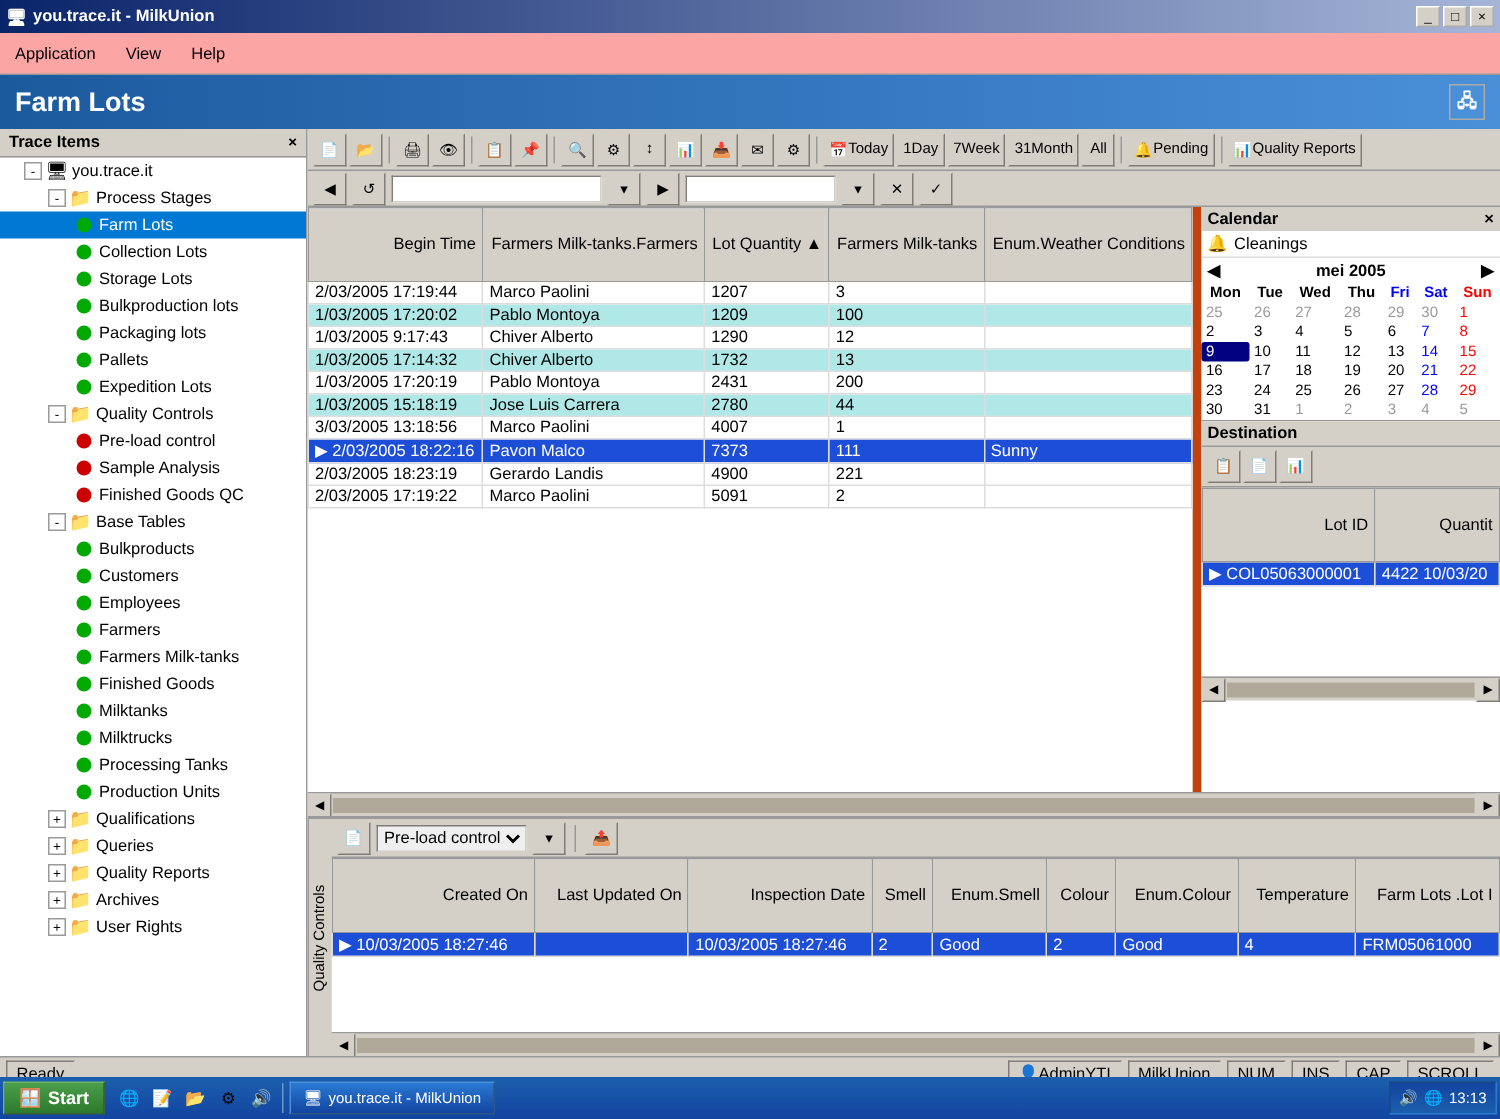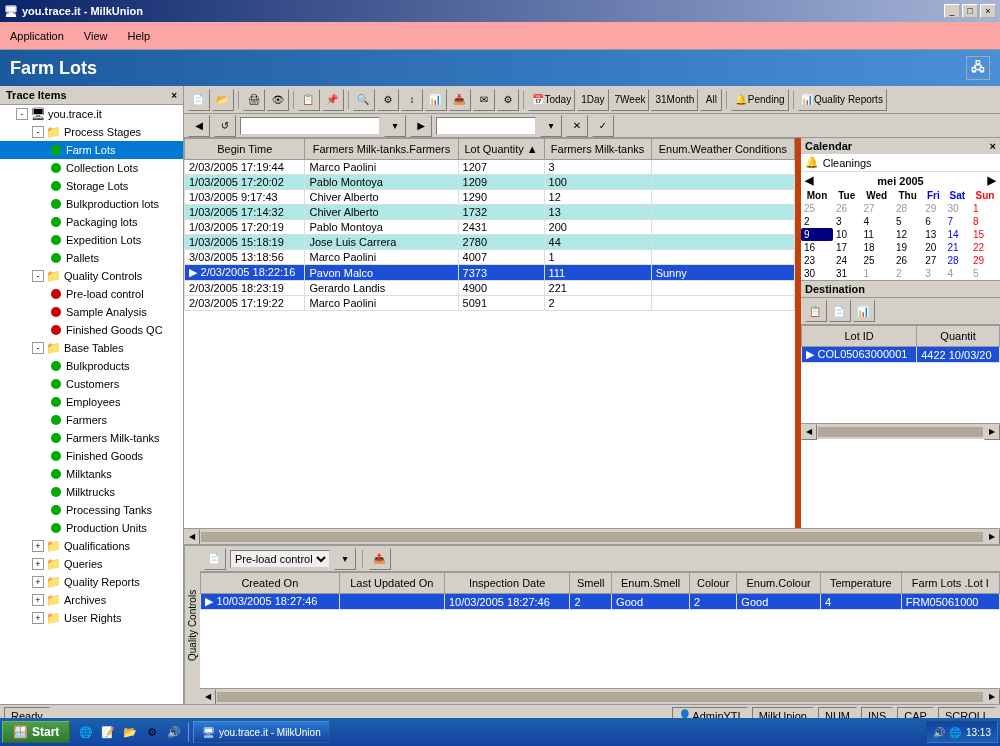--- a/index.html
+++ b/index.html
@@ -62,21 +62,21 @@
 
     
     .main-container {
       display: flex;
       height: calc(746px - 22px - 20px - 36px - 22px - 28px);
       background: #d4d0c8;
     }
 
     
     .sidebar {
-      width: 184px;
+      width: 205px;
       background: white;
       border-right: 1px solid #999;
       overflow-y: auto;
       position: relative;
     }
     .sidebar-header {
       background: #d4d0c8;
       padding: 3px 6px;
       font-weight: bold;
       font-size: 11px;
@@ -171,22 +171,22 @@
       position: relative;
     }
     table.data-table {
       border-collapse: collapse;
       width: 100%;
       font-size: 11px;
     }
     table.data-table th {
       background: #d4d0c8;
       border: 1px solid #999;
-      padding: 4px 4px;
-      text-align: center;
+      padding: 18px 4px;
+      text-align: right;
       font-weight: normal;
       white-space: nowrap;
       position: sticky;
       top: 0;
     }
     table.data-table td {
       border: 1px solid #ddd;
       padding: 1px 4px;
       white-space: nowrap;
     }
@@ -468,27 +468,27 @@
     <div class="tree-item indent-3">
       <span class="tree-icon">
           <div class="dot-green"></div>
         </span>
       <span>Packaging lots</span>
     </div>
     <div class="tree-item indent-3">
       <span class="tree-icon">
           <div class="dot-green"></div>
         </span>
+      <span>Pallets</span>
+    </div>
+    <div class="tree-item indent-3">
+      <span class="tree-icon">
+          <div class="dot-green"></div>
+        </span>
       <span>Expedition Lots</span>
-    </div>
-    <div class="tree-item indent-3">
-      <span class="tree-icon">
-          <div class="dot-green"></div>
-        </span>
-      <span>Pallets</span>
     </div>
 
     <div class="tree-item indent-2">
       <span class="tree-expand">-</span>
       <span class="tree-icon folder-icon">📁</span>
       <span>Quality Controls</span>
     </div>
     <div class="tree-item indent-3">
       <span class="tree-icon">
           <div class="dot-red"></div>

